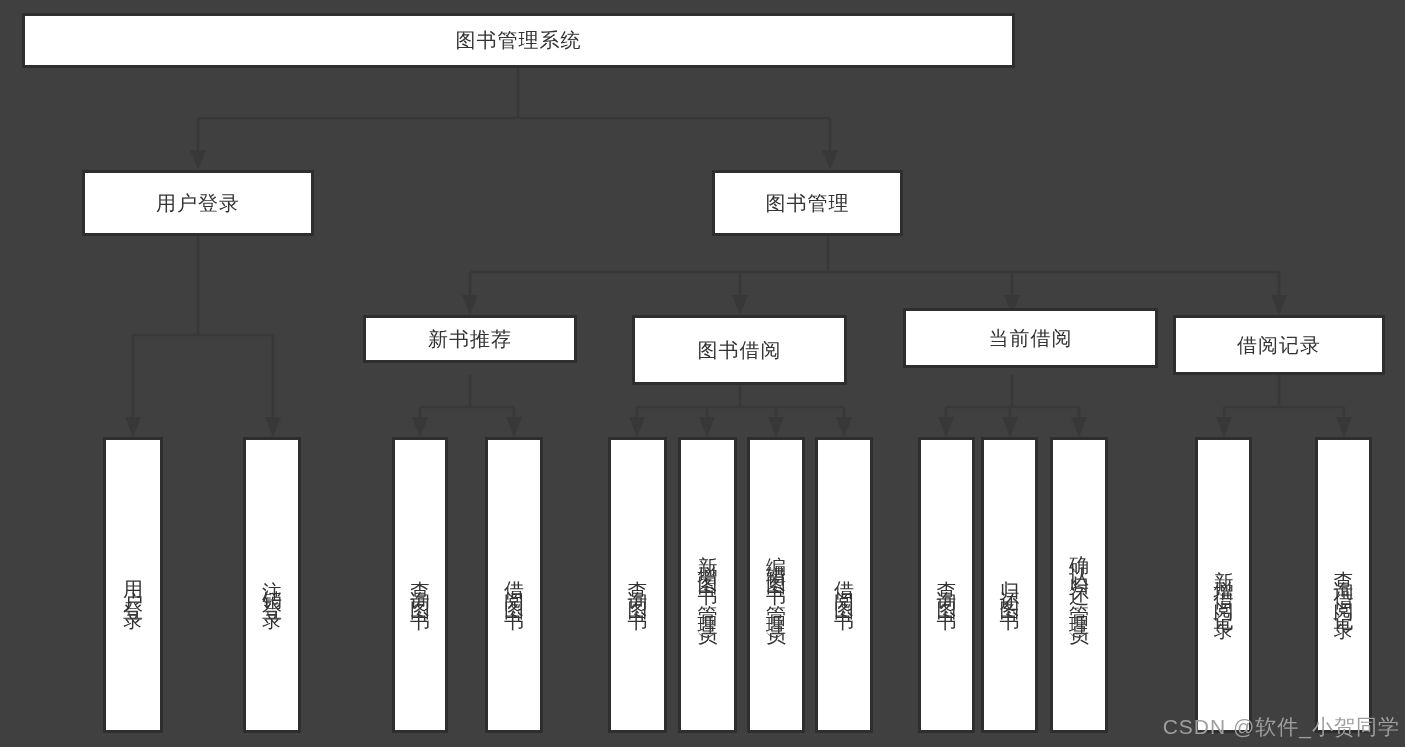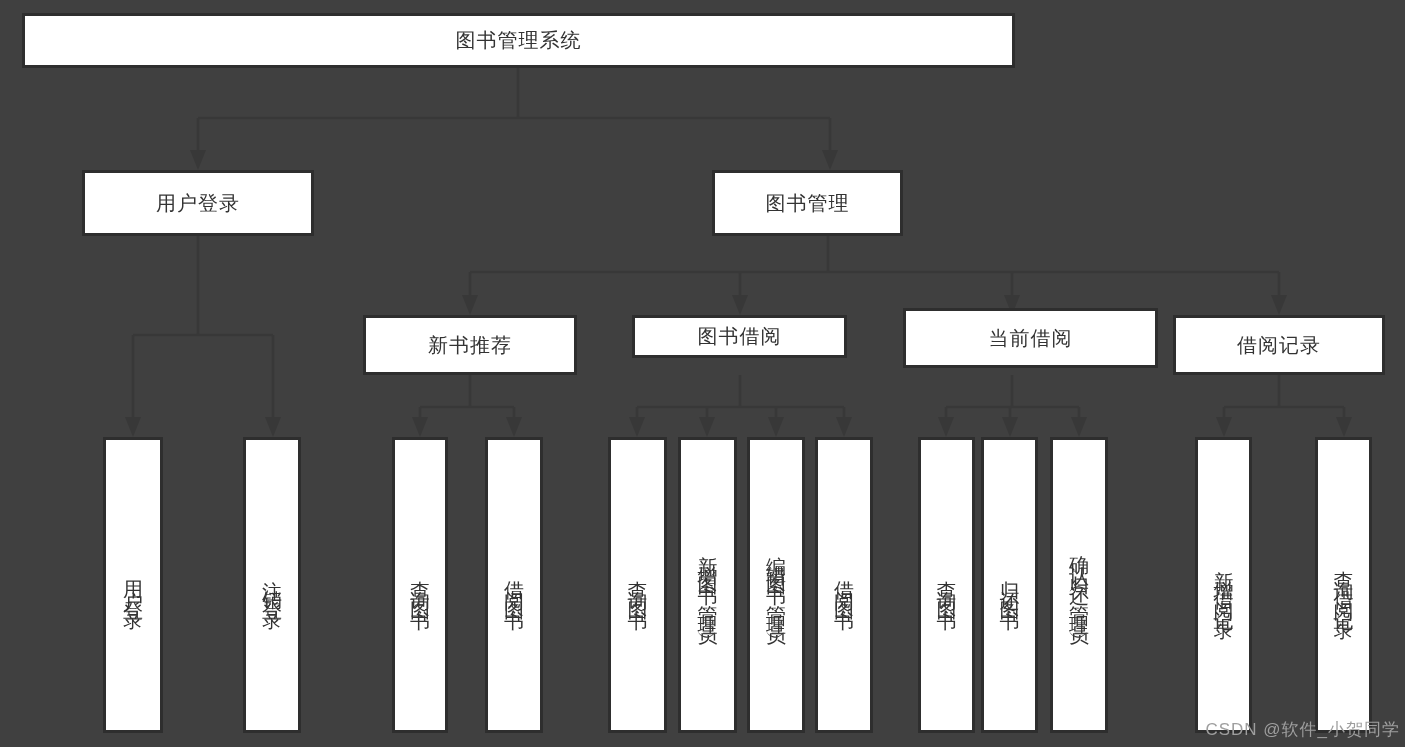--- a/index.html
+++ b/index.html
@@ -16,21 +16,21 @@
     display:flex;align-items:center;justify-content:center;z-index:2;
   }
   .h-label{font-size:20px;letter-spacing:1px;white-space:nowrap;color:var(--text,#333333);}
   .v-label{
     writing-mode:vertical-lr;text-orientation:mixed;
     font-size:20px;letter-spacing:10px;line-height:1.15;
     color:var(--text,#333333);
   }
   .watermark{
     position:absolute;right:5px;bottom:6px;z-index:6;
-    font-size:17px;letter-spacing:1px;color:var(--watermark,#9e9e9e);white-space:nowrap;
+    font-size:21px;letter-spacing:1px;color:var(--watermark,#9e9e9e);white-space:nowrap;
   }
 </style>
 </head>
 <body>
 
 <div class="canvas">
 
   <svg class="connectors" width="1405" height="747">
     <g class="connector-lines">
 
@@ -75,24 +75,24 @@
     <span class="h-label">图书管理系统</span>
   </div>
 
   <div class="box" style="left:82px;top:170px;width:232px;height:66px;">
     <span class="h-label">用户登录</span>
   </div>
   <div class="box" style="left:712px;top:170px;width:191px;height:66px;">
     <span class="h-label">图书管理</span>
   </div>
 
-  <div class="box" style="left:363px;top:315px;width:214px;height:60px;">
+  <div class="box" style="left:363px;top:315px;width:214px;height:48px;">
     <span class="h-label">新书推荐</span>
   </div>
-  <div class="box" style="left:632px;top:315px;width:215px;height:43px;">
+  <div class="box" style="left:632px;top:315px;width:215px;height:70px;">
     <span class="h-label">图书借阅</span>
   </div>
   <div class="box" style="left:903px;top:308px;width:255px;height:60px;">
     <span class="h-label">当前借阅</span>
   </div>
   <div class="box" style="left:1173px;top:315px;width:212px;height:60px;">
     <span class="h-label">借阅记录</span>
   </div>
 
   <div class="box" style="left:103px;top:437px;width:60px;height:296px;">

